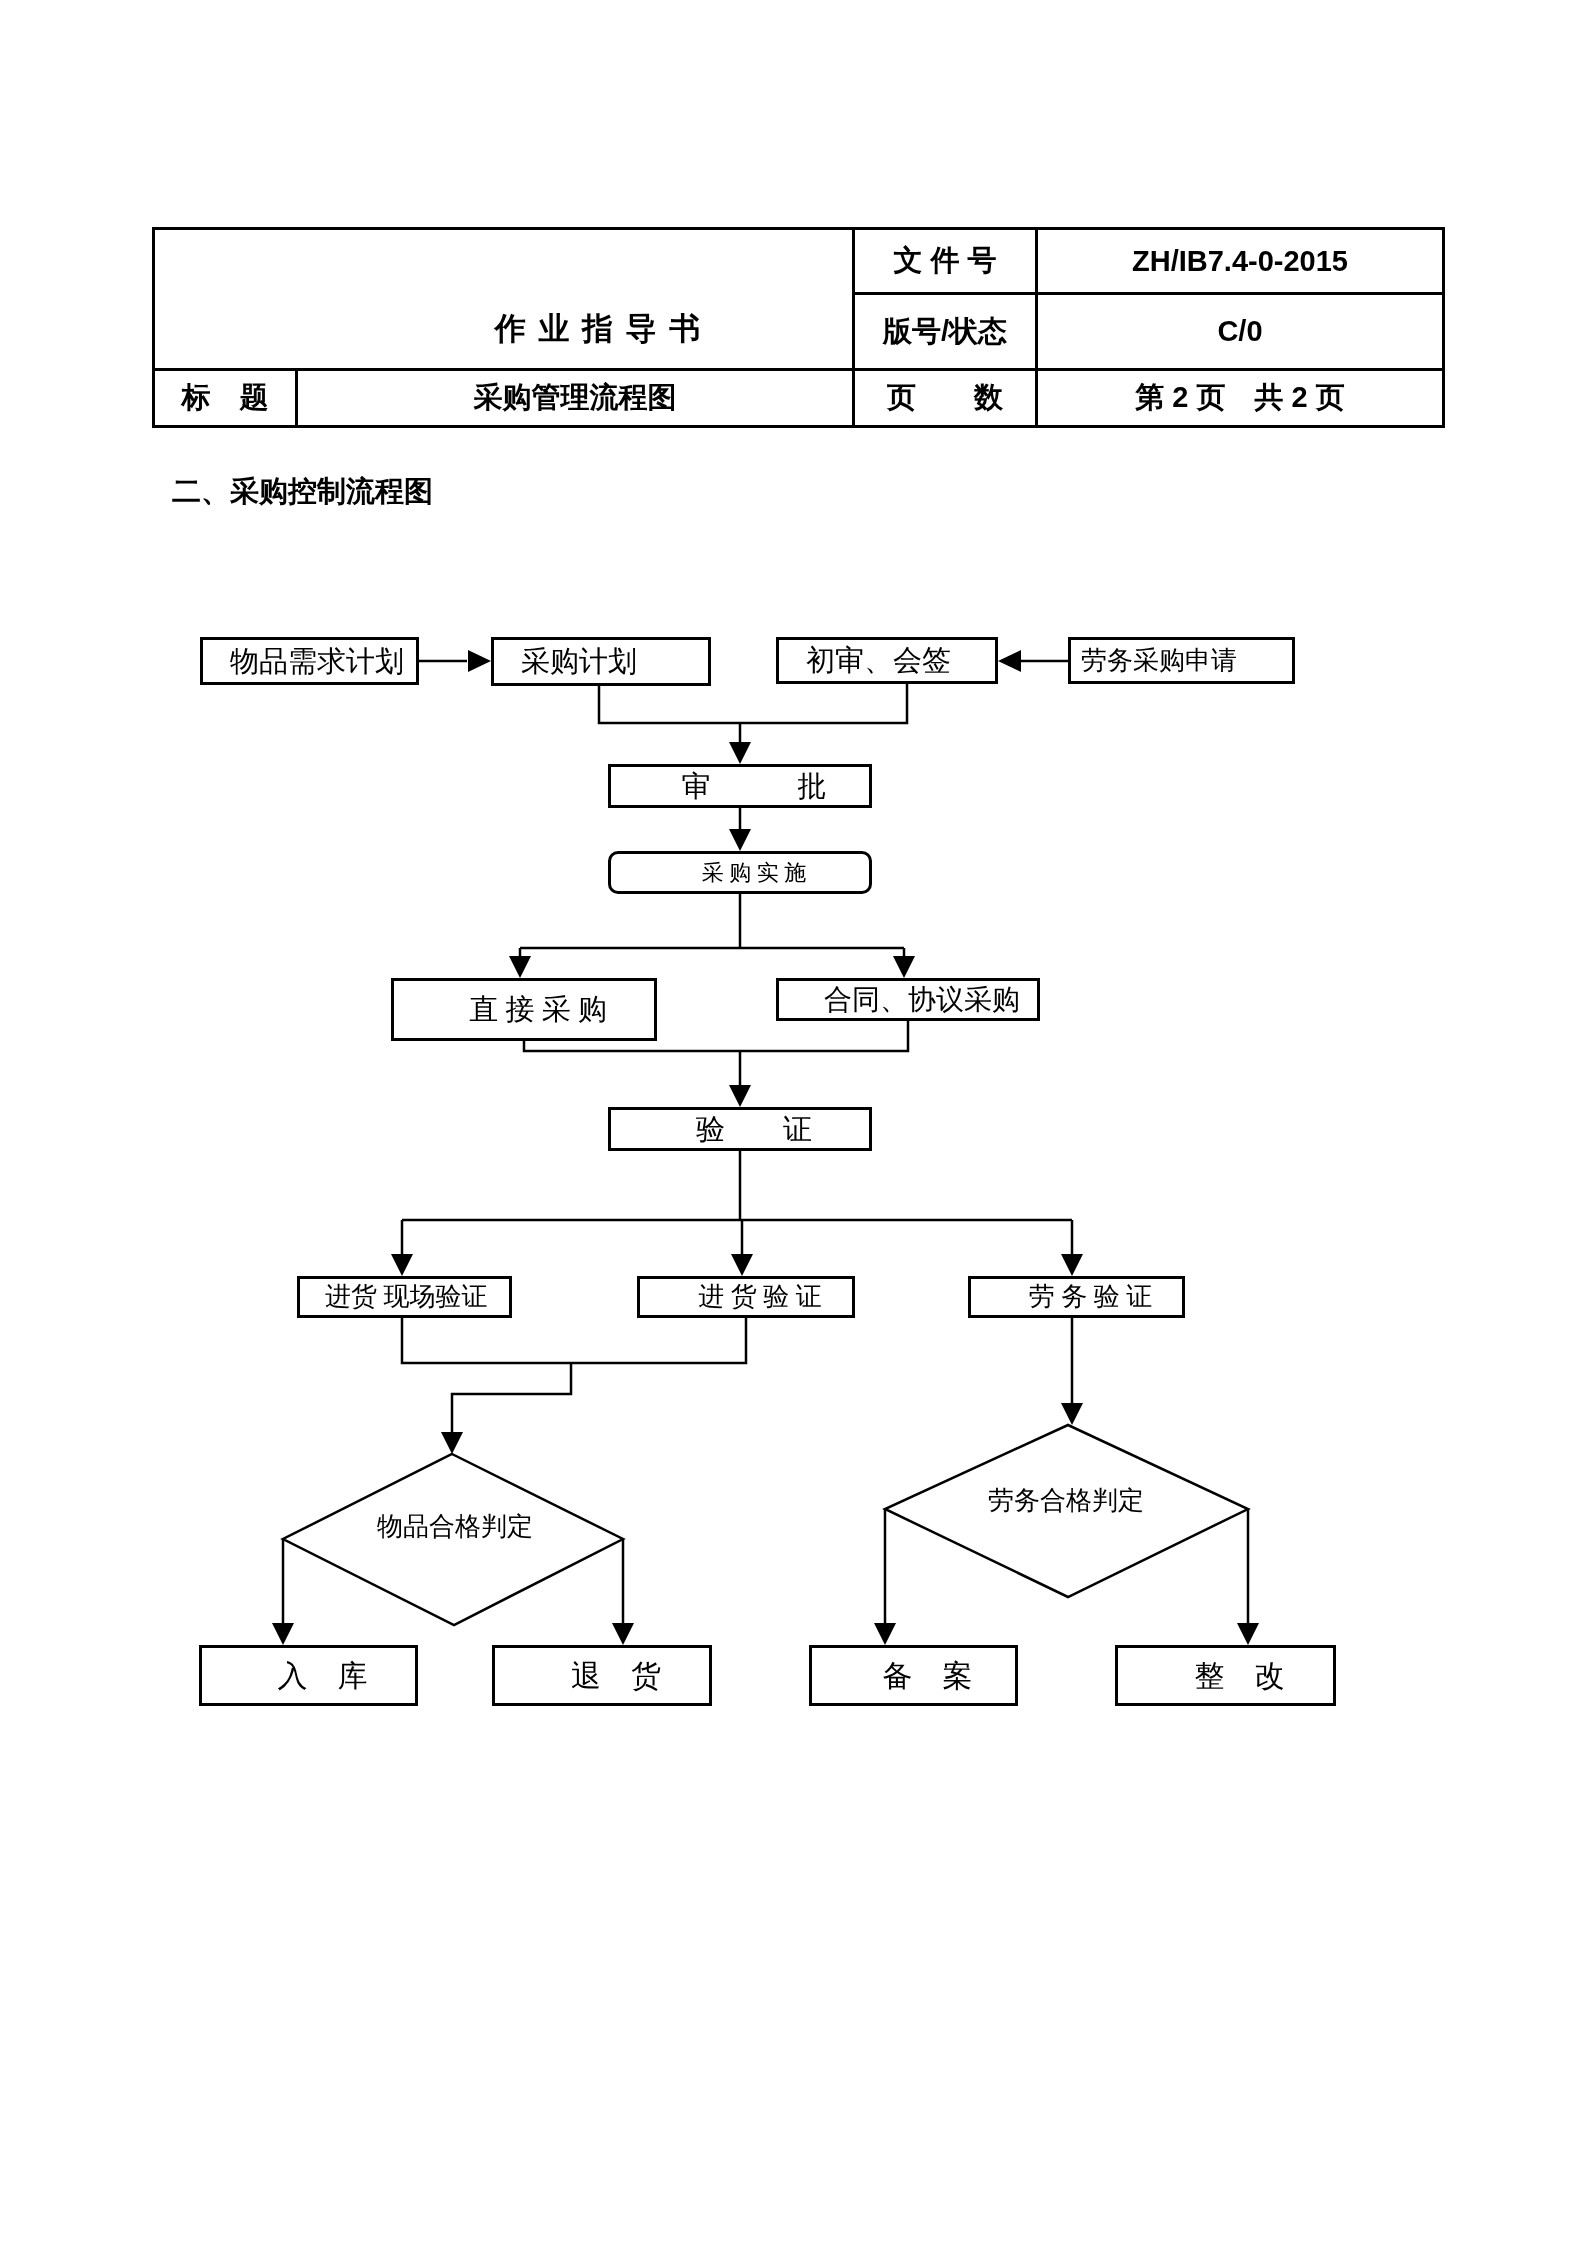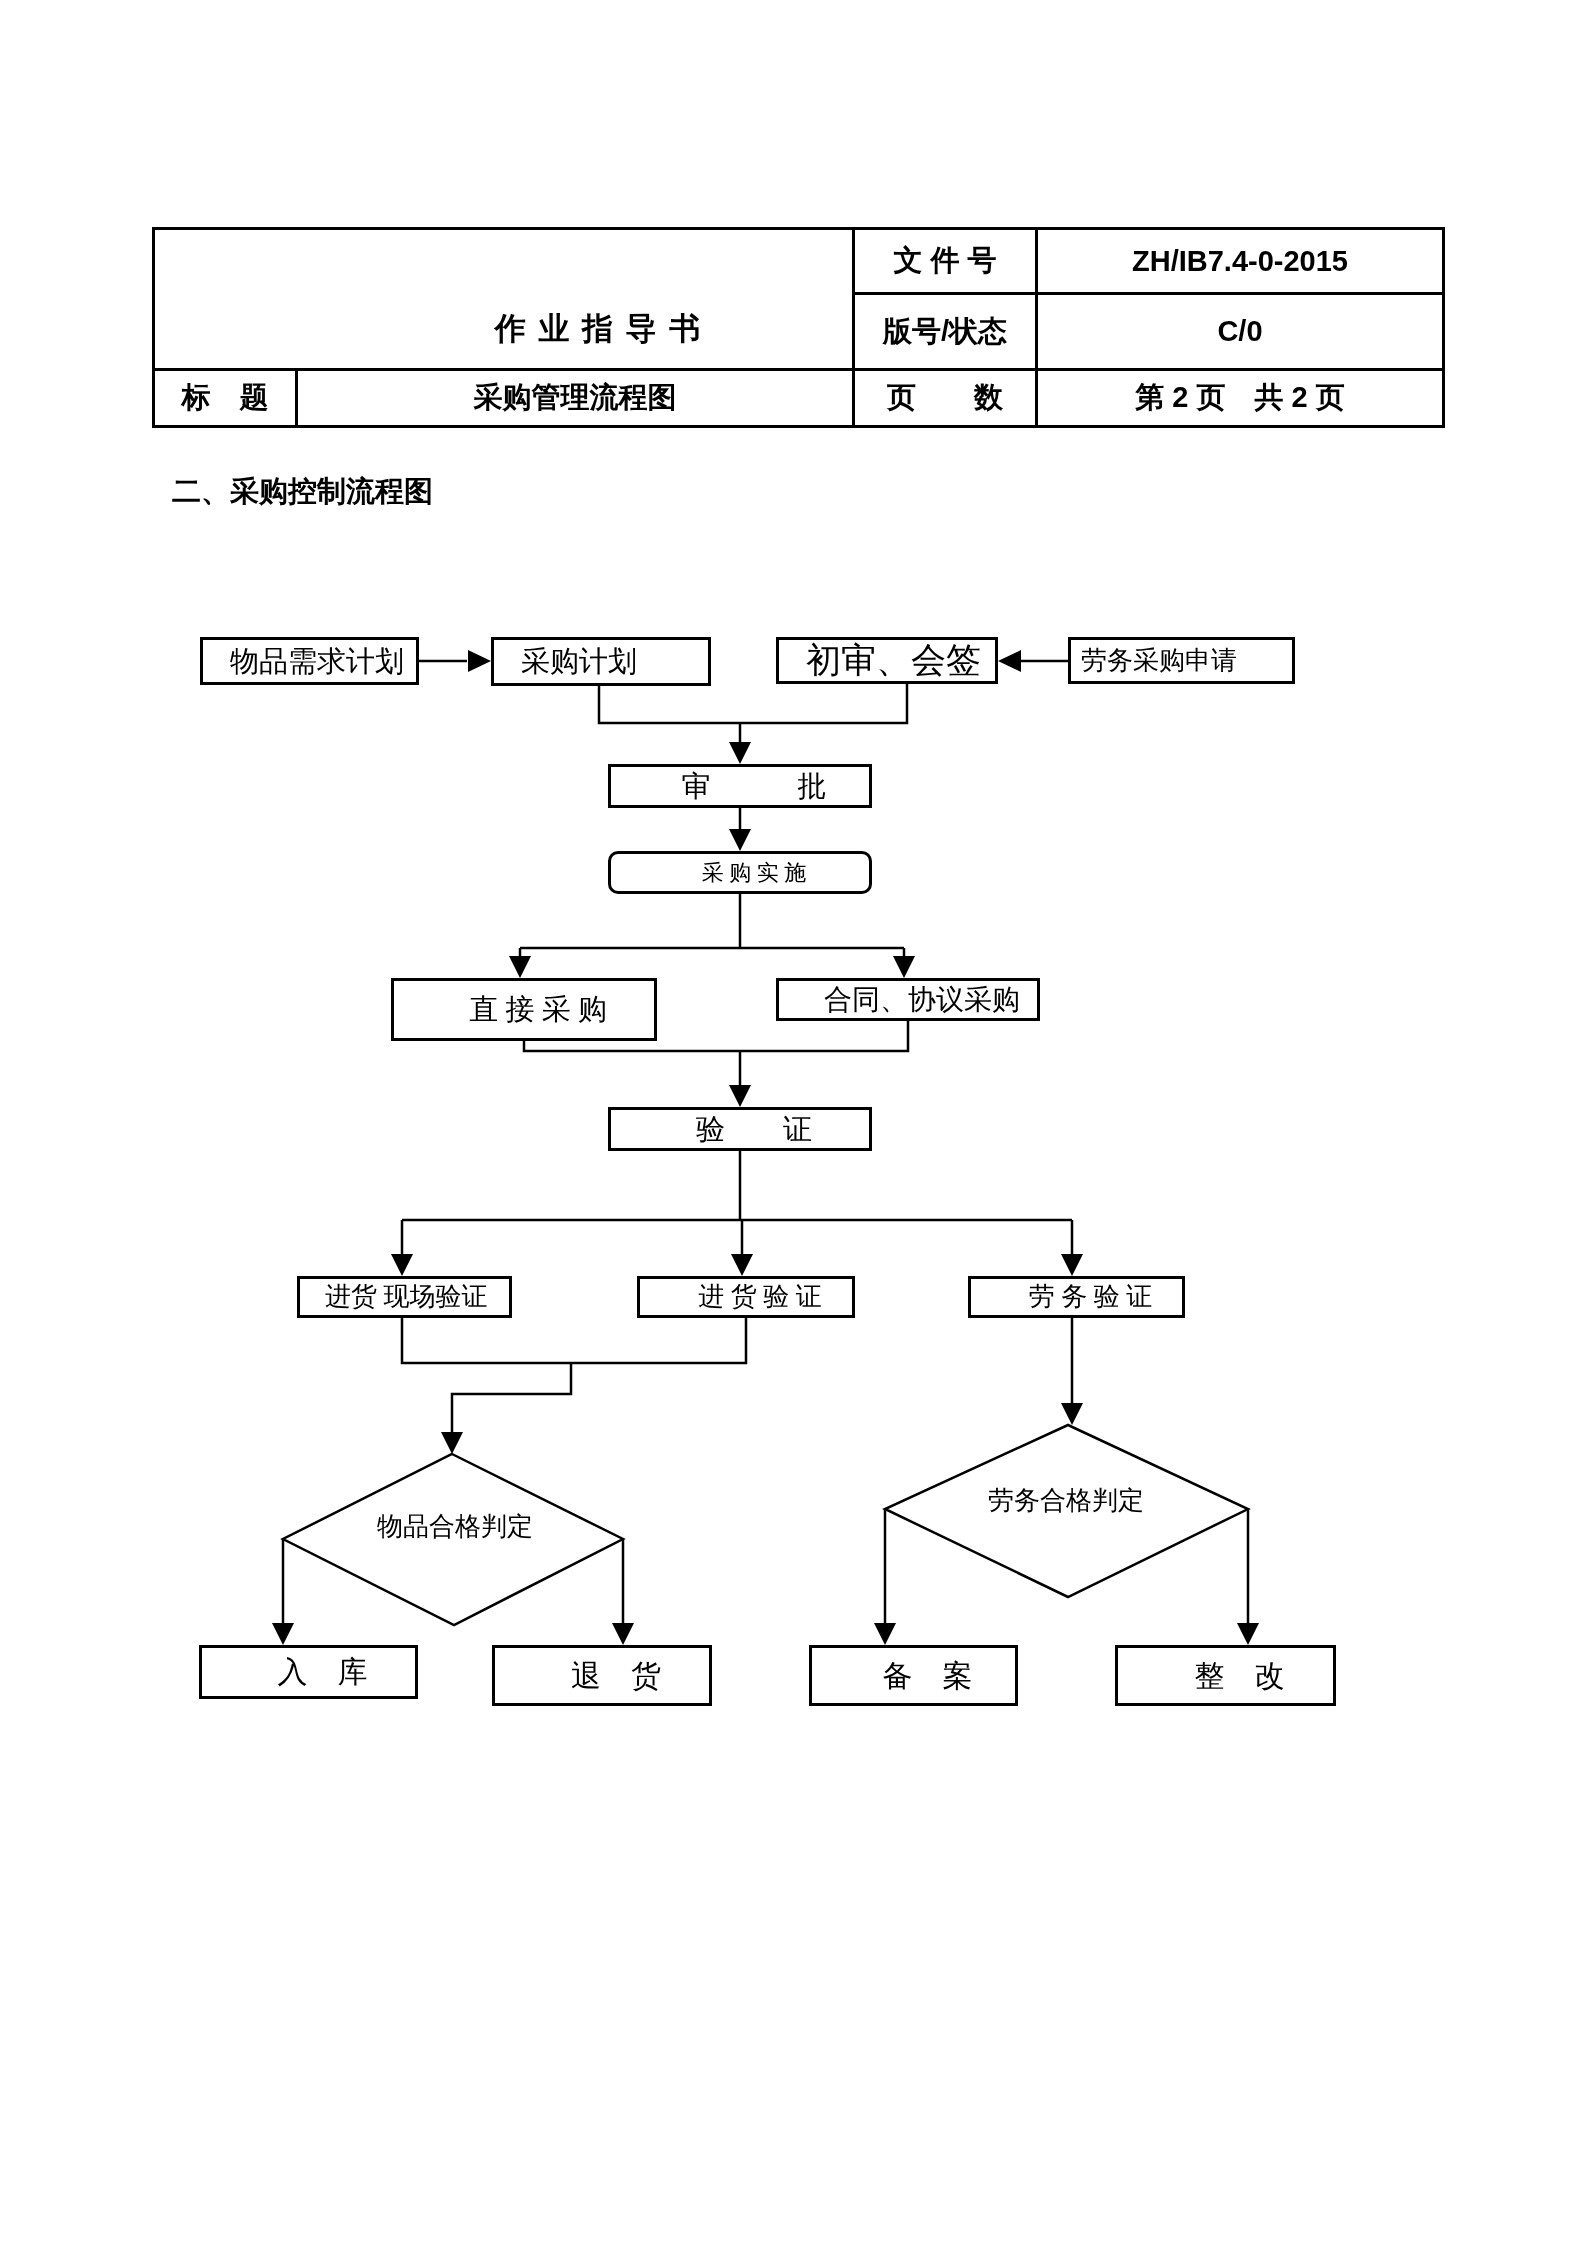--- a/index.html
+++ b/index.html
@@ -145,36 +145,36 @@
     <polygon class="head" points="623,1645 612,1623 634,1623"></polygon>
 
     <line x1="885" y1="1509" x2="885" y2="1633"></line>
     <polygon class="head" points="885,1645 874,1623 896,1623"></polygon>
     <line x1="1248" y1="1509" x2="1248" y2="1633"></line>
     <polygon class="head" points="1248,1645 1237,1623 1259,1623"></polygon>
   </svg>
 
   <div class="flow-node align-left" style="left:200px;top:637px;width:219px;height:48px;font-size:29px;">物品需求计划</div>
   <div class="flow-node align-left" style="left:491px;top:637px;width:220px;height:49px;font-size:29px;">采购计划</div>
-  <div class="flow-node align-left" style="left:776px;top:637px;width:222px;height:47px;font-size:35px;text-align:center;">初审、会签</div>
+  <div class="flow-node align-left" style="left:776px;top:637px;width:222px;height:47px;font-size:29px;text-align:center;">初审、会签</div>
   <div class="flow-node align-left" style="left:1068px;top:637px;width:227px;height:47px;font-size:26px;padding-left:10px;">劳务采购申请</div>
 
   <div class="flow-node align-center" style="left:608px;top:764px;width:264px;height:44px;font-size:29px;">审　　　批</div>
   <div class="flow-node align-center" style="left:608px;top:851px;width:264px;height:43px;font-size:22px;border-radius:10px;">采 购 实 施</div>
 
   <div class="flow-node align-center" style="left:391px;top:978px;width:266px;height:63px;font-size:29px;">直 接 采 购</div>
   <div class="flow-node align-center" style="left:776px;top:978px;width:264px;height:43px;font-size:28px;">合同、协议采购</div>
 
   <div class="flow-node align-center" style="left:608px;top:1107px;width:264px;height:44px;font-size:29px;">验　　证</div>
 
   <div class="flow-node align-left" style="left:297px;top:1276px;width:215px;height:42px;font-size:26px;padding-left:25px;">进货 现场验证</div>
   <div class="flow-node align-center" style="left:637px;top:1276px;width:218px;height:42px;font-size:26px;">进 货 验 证</div>
   <div class="flow-node align-center" style="left:968px;top:1276px;width:217px;height:42px;font-size:26px;">劳 务 验 证</div>
 
-  <div class="flow-node align-center" style="left:199px;top:1645px;width:219px;height:54px;font-size:30px;">入　库</div>
+  <div class="flow-node align-center" style="left:199px;top:1645px;width:219px;height:61px;font-size:30px;">入　库</div>
   <div class="flow-node align-center" style="left:492px;top:1645px;width:220px;height:61px;font-size:30px;">退　货</div>
   <div class="flow-node align-center" style="left:809px;top:1645px;width:209px;height:61px;font-size:30px;">备　案</div>
   <div class="flow-node align-center" style="left:1115px;top:1645px;width:221px;height:61px;font-size:30px;">整　改</div>
 
   <div class="diamond-label" style="left:455px;top:1527px;font-size:26px;">物品合格判定</div>
   <div class="diamond-label" style="left:1066px;top:1501px;font-size:26px;">劳务合格判定</div>
 
 </div>
 
 </body></html>

